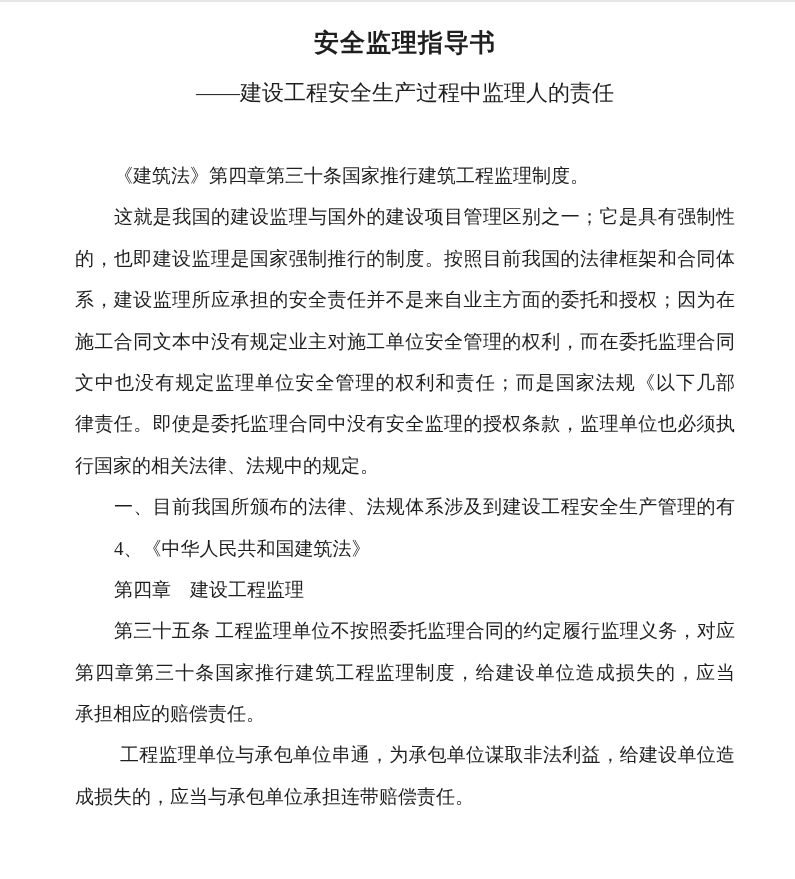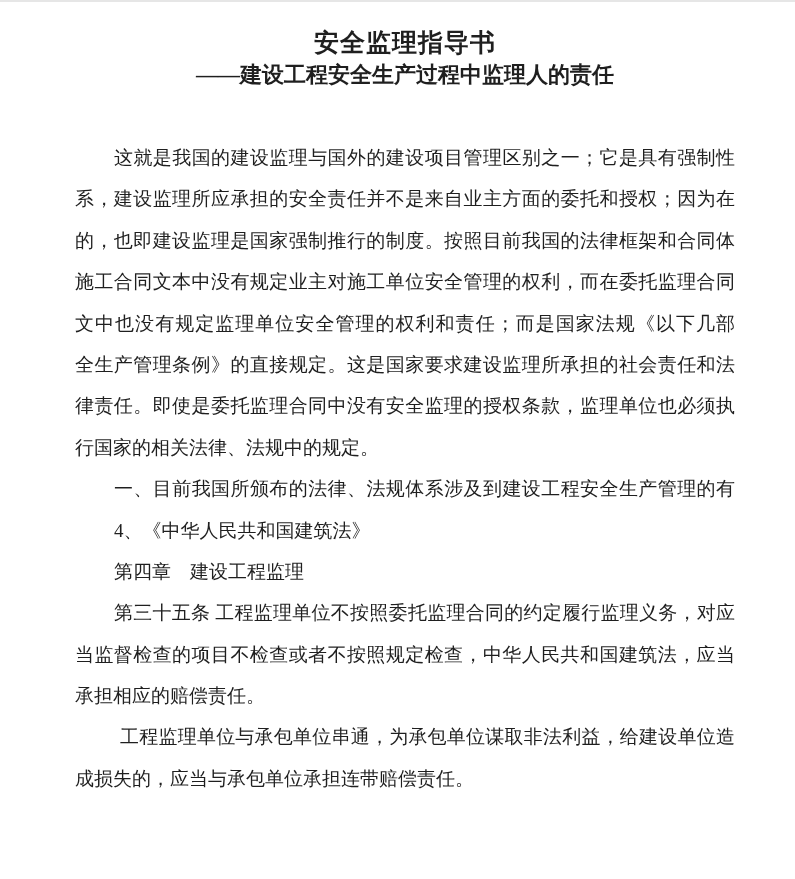--- a/index.html
+++ b/index.html
@@ -28,24 +28,24 @@
   .title {
     margin: 0;
     padding-top: 24px;
     font-size: 25px;
     line-height: 33px;
     font-weight: bold;
     text-align: center;
     letter-spacing: 1px;
   }
   .subtitle {
-    margin: 1px 0 0 0;
+    margin: 19px 0 0 0;
     font-size: 22px;
     line-height: 30px;
-    font-weight: bold;
+    font-weight: normal;
     text-align: center;
   }
   .doc-body {
     margin-top: 47px;
     font-size: 19px;
   }
   .line {
     height: 41.4px;
     line-height: 41.4px;
     white-space: nowrap;
@@ -65,31 +65,31 @@
   }
 </style>
 </head>
 <body>
 
 <div class="page">
   <div class="content">
     <h1 class="title">安全监理指导书</h1>
     <h2 class="subtitle">——建设工程安全生产过程中监理人的责任</h2>
     <div class="doc-body" id="doc-body">
+        <div class="line first">《建筑法》第四章第三十条国家推行建筑工程监理制度。</div>
         <div class="line first fill">这就是我国的建设监理与国外的建设项目管理区别之一；它是具有强制性</div>
+        <div class="line fill">的，也即建设监理是国家强制推行的制度。按照目前我国的法律框架和合同体</div>
         <div class="line fill">系，建设监理所应承担的安全责任并不是来自业主方面的委托和授权；因为在</div>
-        <div class="line fill">的，也即建设监理是国家强制推行的制度。按照目前我国的法律框架和合同体</div>
         <div class="line fill">施工合同文本中没有规定业主对施工单位安全管理的权利，而在委托监理合同</div>
         <div class="line fill">文中也没有规定监理单位安全管理的权利和责任；而是国家法规《以下几部</div>
-        <div class="line fill">全生产管理条例》的直接规定。这是国家要求建设监理所承担的社会责任和法</div>
         <div class="line fill">律责任。即使是委托监理合同中没有安全监理的授权条款，监理单位也必须执</div>
         <div class="line">行国家的相关法律、法规中的规定。</div>
         <div class="line first fill">一、目前我国所颁布的法律、法规体系涉及到建设工程安全生产管理的有</div>
         <div class="line first">4、《中华人民共和国建筑法》</div>
         <div class="line first">第四章　建设工程监理</div>
         <div class="line first fill">第三十五条 工程监理单位不按照委托监理合同的约定履行监理义务，对应</div>
-        <div class="line fill">当监督检查的项目不检查或者不按照规定检查，中华人民共和国建筑法，应当</div>
+        <div class="line fill">第四章第三十条国家推行建筑工程监理制度，给建设单位造成损失的，应当</div>
         <div class="line">承担相应的赔偿责任。</div>
         <div class="line first fill ind-lg">工程监理单位与承包单位串通，为承包单位谋取非法利益，给建设单位造</div>
         <div class="line ind-lg">成损失的，应当与承包单位承担连带赔偿责任。</div>
       </div>
   </div>
 </div>
 
 </body></html>

